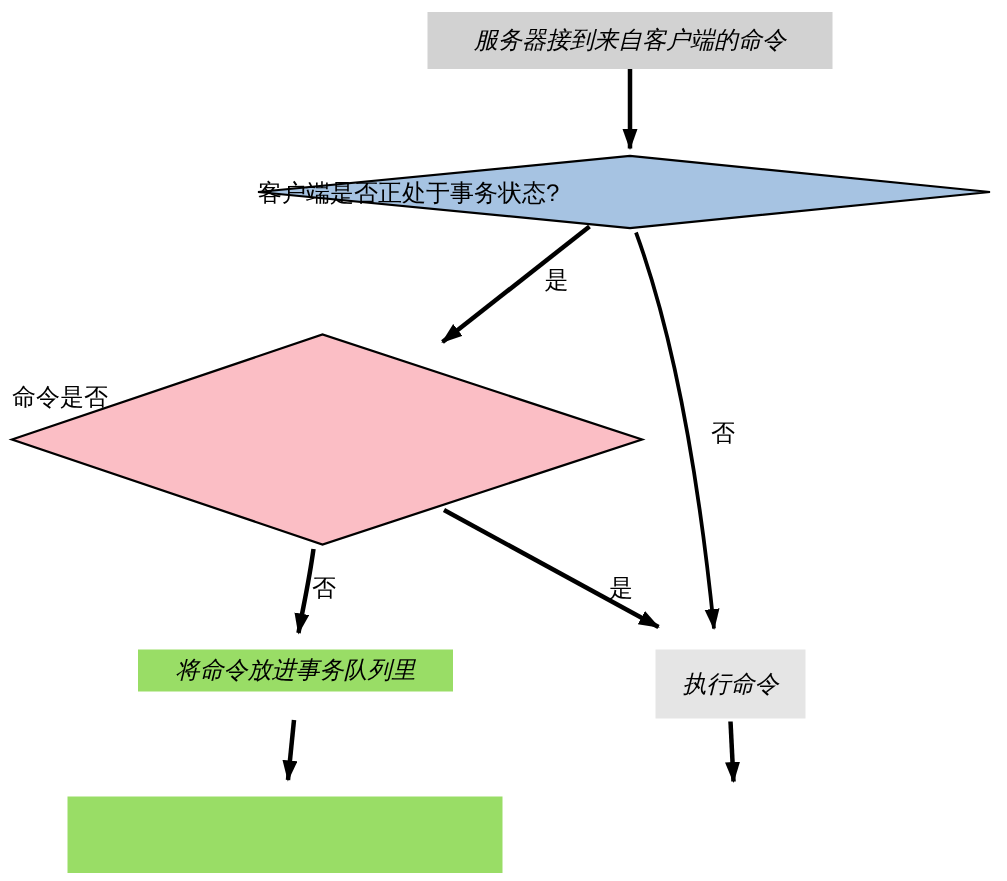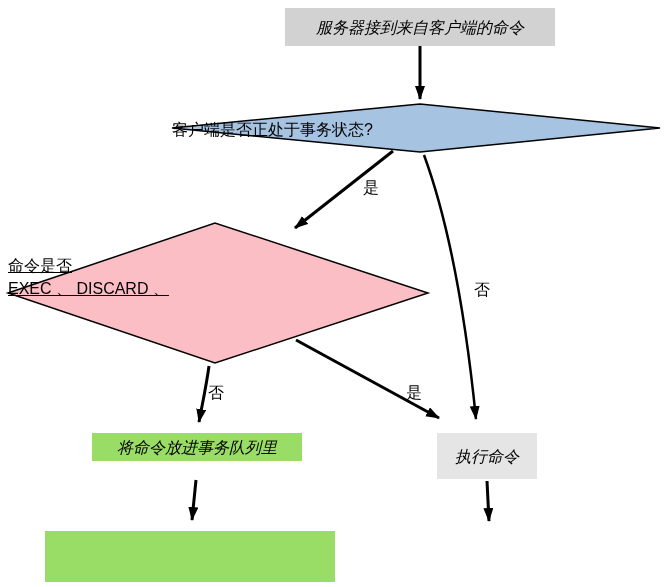--- a/index.html
+++ b/index.html
@@ -68,23 +68,22 @@
   </svg>
 
   <div class="node" style="left: 285px; top: 8px; width: 270px; height: 38px; background-color: rgb(210, 210, 210);">
     <span>服务器接到来自客户端的命令</span>
   </div>
 
   <div class="diamond-text" style="left:172px; top:118px; width:488px;">
     <span>客户端是否正处于事务状态?</span>
   </div>
 
-  <div class="diamond-text" style="left:8px; top:254px; width:420px;text-decoration:underline;">
+  <div class="diamond-text" style="left:8px; top:254px; width:420px;">
     <span>命令是否</span>
-    <span>EXEC 、 DISCARD 、</span>
   </div>
 
   <div class="node" style="left: 92px; top: 433px; width: 210px; height: 28px; background-color: rgb(153, 221, 102);">
     <span>将命令放进事务队列里</span>
   </div>
 
   <div class="node" style="left: 437px; top: 433px; width: 100px; height: 46px; background-color: #e5e5e5;">
     <span>执行命令</span>
   </div>
 

